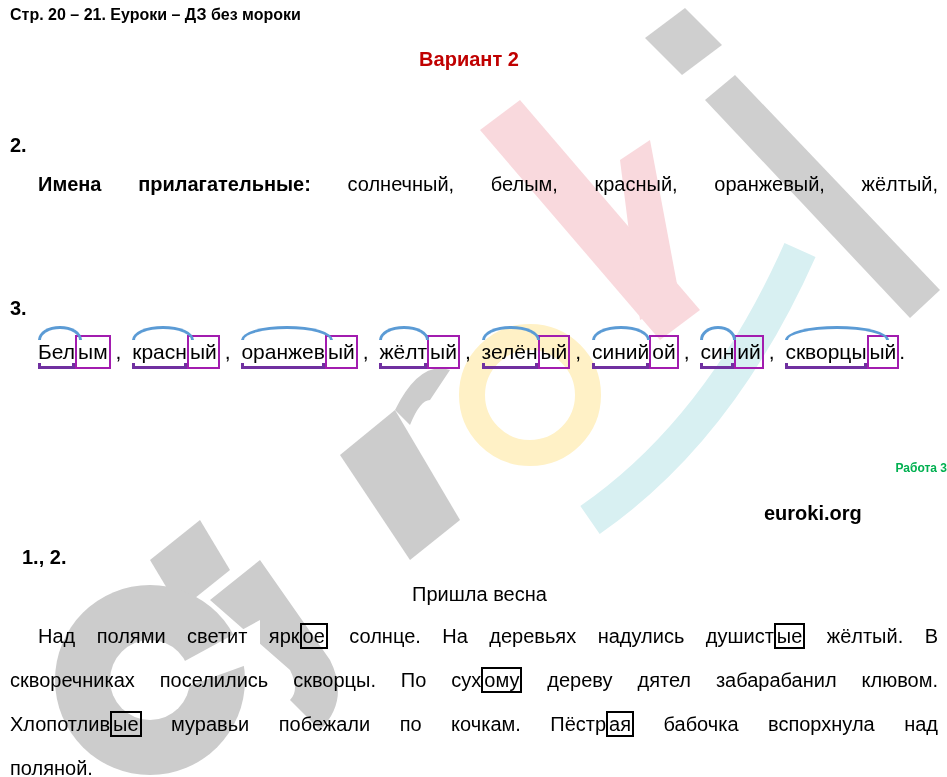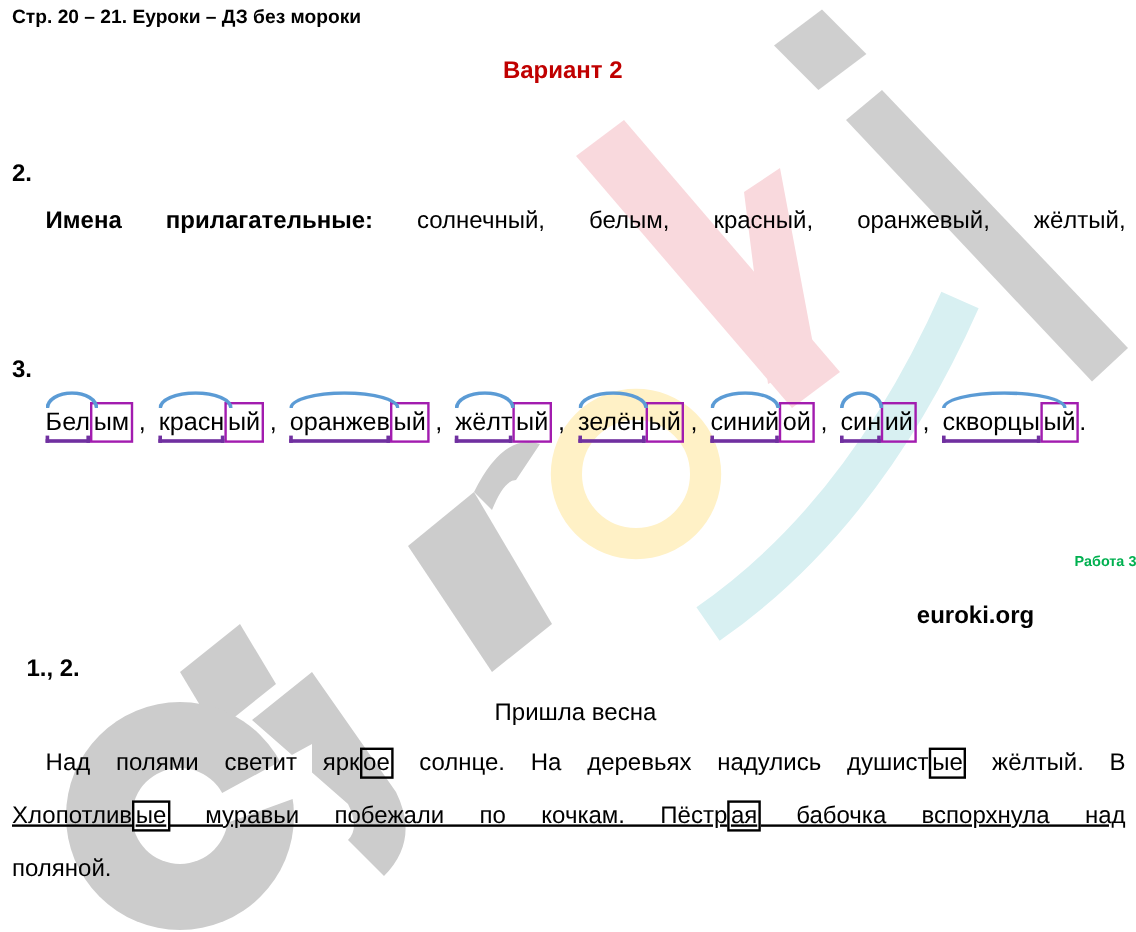--- a/index.html
+++ b/index.html
@@ -72,15 +72,16 @@
   <span class="word"><span class="stem"><span class="root-arc" style="left:0;width:104px;"></span><span>скворцы</span></span><span class="ending">ый</span></span><span>.</span>
 </div>
 
 <div class="abs center-heading" style="top:461px; color:#00b050;">Работа 3</div>
 <div class="abs" style="left:716px; top:502px; font-size:20px; font-weight:bold;margin-left:48px;">euroki.org</div>
 <div class="abs num" style="left:10px; top:546px;margin-left:12px;">1., 2.</div>
 <div class="abs" style="left:0; width:947px; text-align:center; top:583px; font-size:20px; padding-left:6px;">Пришла весна</div>
 
 <div class="abs para" style="left:10px; top:614px; width:928px;">
   <div style="text-align:justify; text-align-last:justify; padding-left:28px;"><span>Над полями светит ярк</span><span class="story-box">ое</span><span> солнце. На деревьях надулись душист</span><span class="story-box">ые</span><span> жёлтый. В</span></div>
-  <div style="text-align:justify; text-align-last:justify;text-decoration:underline;"><span>Хлопотлив</span><span class="story-box">ые</span><span> муравьи побежали по кочкам. Пёстр</span><span class="story-box">ая</span><span> бабочка вспорхнула над</span></div>
+  <div style="text-align:justify; text-align-last:justify;"><span>скворечниках поселились скворцы. По сух</span><span class="story-box">ому</span><span> дереву дятел забарабанил клювом.</span></div>
+  <div style="text-align:justify; text-align-last:justify;"><span>Хлопотлив</span><span class="story-box">ые</span><span> муравьи побежали по кочкам. Пёстр</span><span class="story-box">ая</span><span> бабочка вспорхнула над</span></div>
   <div>поляной.</div>
 </div>
 
 </body></html>

